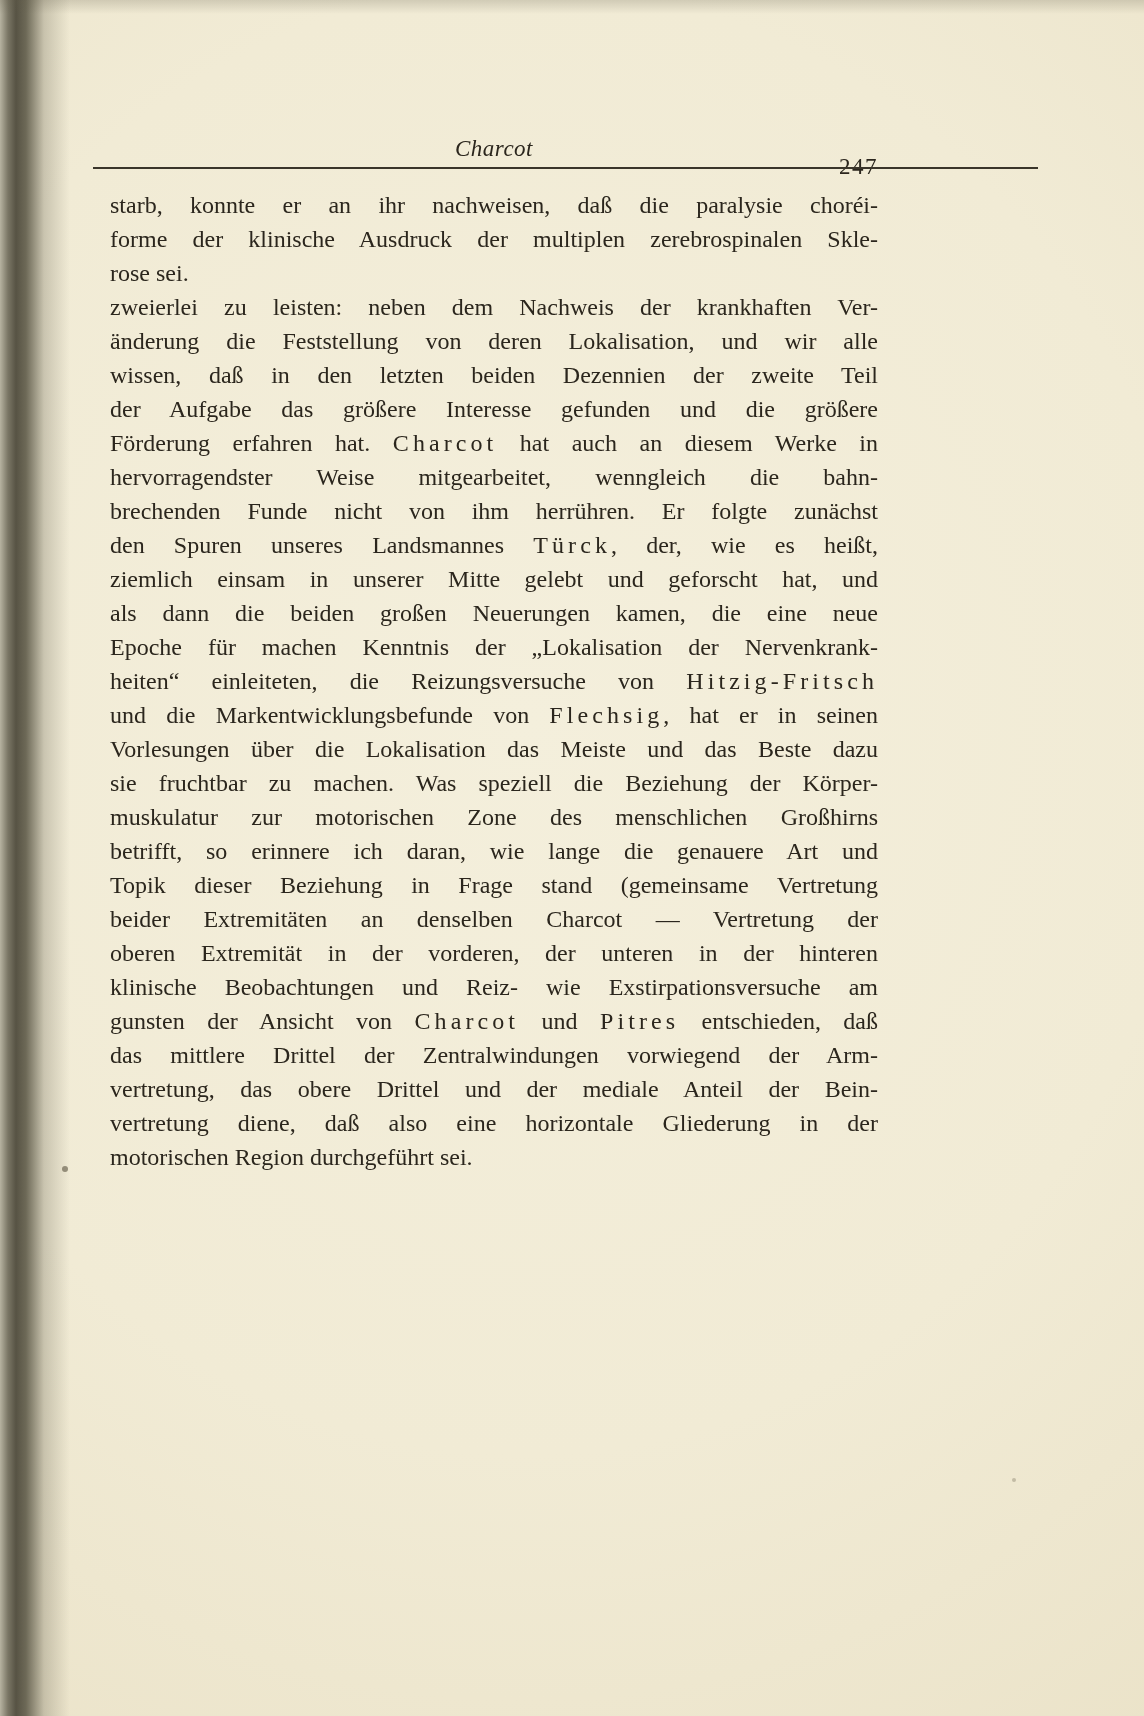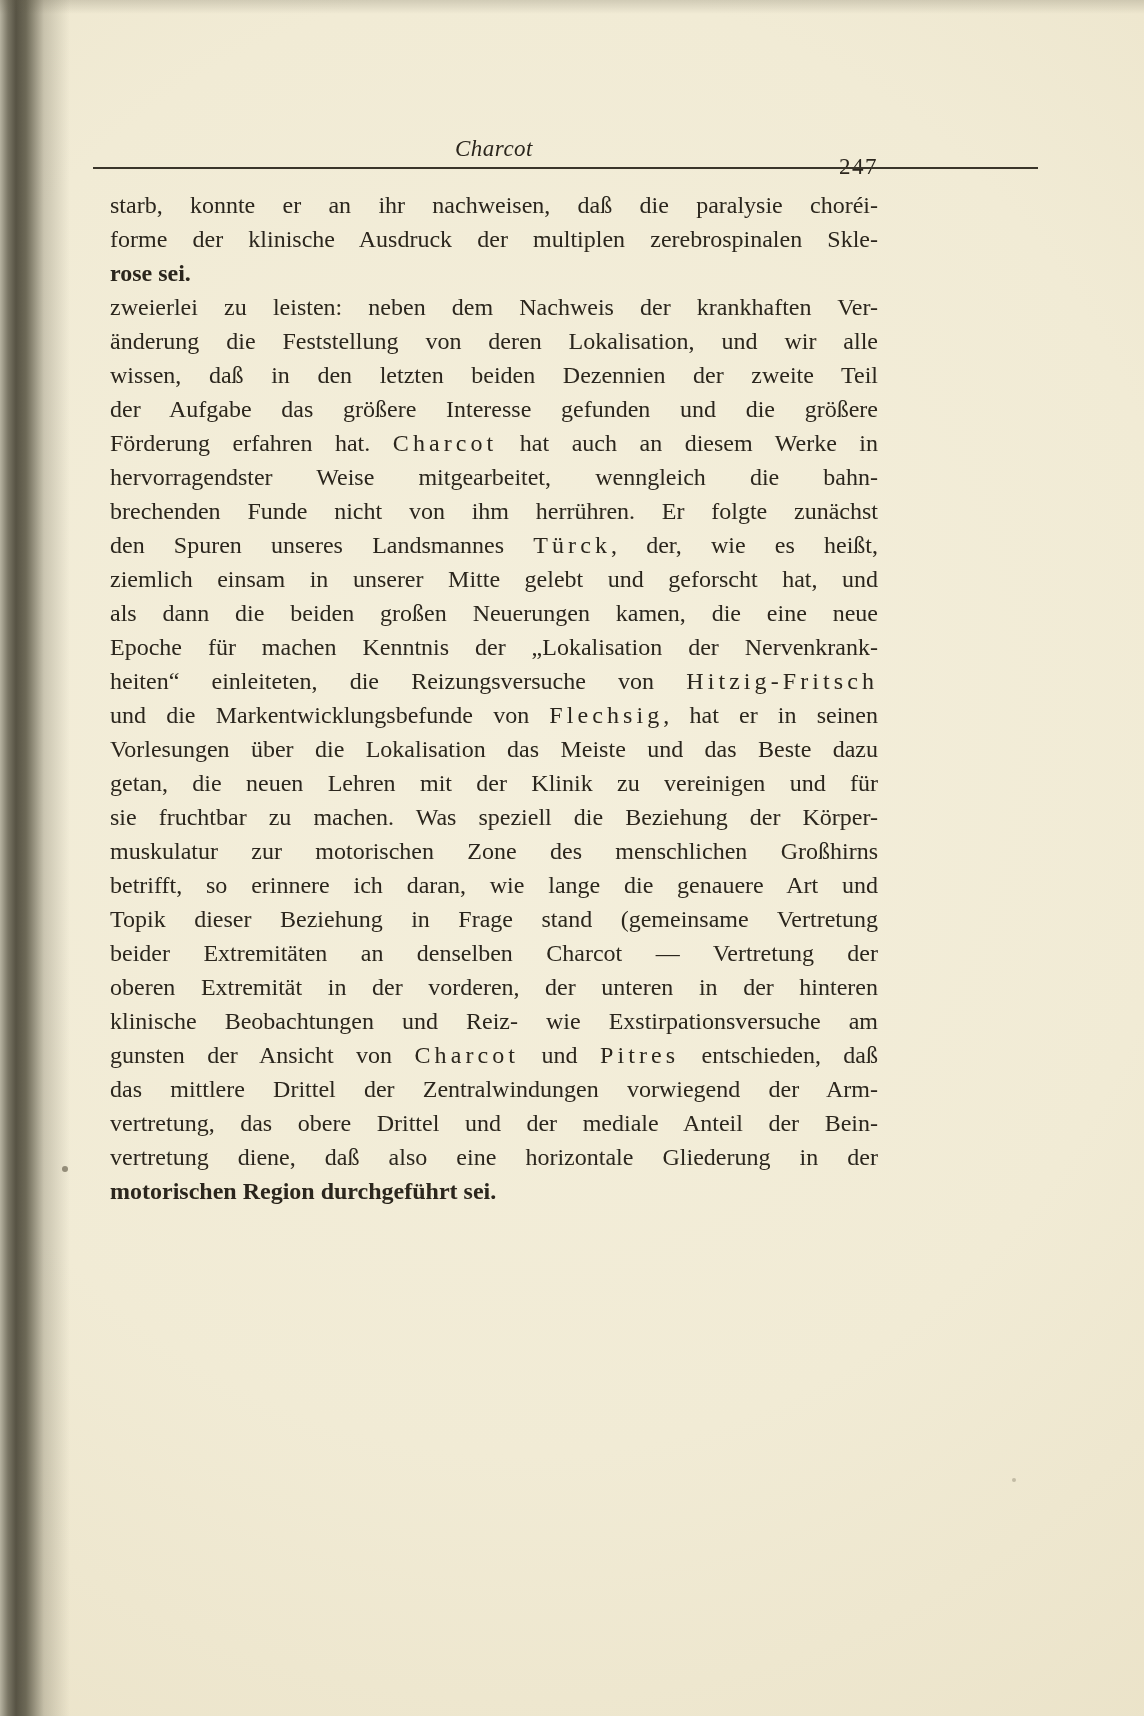--- a/index.html
+++ b/index.html
@@ -38,21 +38,21 @@
   .page-body {
     position: absolute; left: 110px; top: 188px; width: 768px;
     font-size: 24px; line-height: 34px; color: #2b261d;
   }
   .paragraph { margin: 0; }
   .line {
     text-align: justify;
     text-align-last: justify;
     height: 34px; overflow: hidden;
   }
-  .line.last { text-align-last: left; font-weight: bold; }
+  .line.last { text-align-last: left; }
   .line.indent { padding-left: 28px; }
   .seg-italic { }
   .seg-spaced { letter-spacing: 0.17em; }
   .speck { position: absolute; border-radius: 50%; background: rgba(62,54,36,0.5); }
 </style>
 </head>
 <body>
 
 <div class="page">
   <div class="binding-shadow"></div>
@@ -79,21 +79,20 @@
         <div class="line"><span class="seg">Förderung erfahren hat. </span><span class="seg-spaced">Charcot</span><span class="seg"> hat auch an diesem Werke in</span></div>
         <div class="line"><span class="seg">hervorragendster Weise mitgearbeitet, wenngleich die bahn-</span></div>
         <div class="line"><span class="seg">brechenden Funde nicht von ihm herrühren. Er folgte zunächst</span></div>
         <div class="line"><span class="seg">den Spuren unseres Landsmannes </span><span class="seg-spaced">Türck</span><span class="seg">, der, wie es heißt,</span></div>
         <div class="line"><span class="seg">ziemlich einsam in unserer Mitte gelebt und geforscht hat, und</span></div>
         <div class="line"><span class="seg">als dann die beiden großen Neuerungen kamen, die eine neue</span></div>
         <div class="line"><span class="seg">Epoche für machen Kenntnis der „Lokalisation der Nervenkrank-</span></div>
         <div class="line"><span class="seg">heiten“ einleiteten, die Reizungsversuche von </span><span class="seg-spaced">Hitzig-Fritsch</span></div>
         <div class="line"><span class="seg">und die Markentwicklungsbefunde von </span><span class="seg-spaced">Flechsig</span><span class="seg">, hat er in seinen</span></div>
         <div class="line"><span class="seg">Vorlesungen über die Lokalisation das Meiste und das Beste dazu</span></div>
-        <div class="line"><span class="seg">getan, die neuen Lehren mit der Klinik zu vereinigen und für</span></div>
         <div class="line"><span class="seg">sie fruchtbar zu machen. Was speziell die Beziehung der Körper-</span></div>
         <div class="line"><span class="seg">muskulatur zur motorischen Zone des menschlichen Großhirns</span></div>
         <div class="line"><span class="seg">betrifft, so erinnere ich daran, wie lange die genauere Art und</span></div>
         <div class="line"><span class="seg">Topik dieser Beziehung in Frage stand (gemeinsame Vertretung</span></div>
         <div class="line"><span class="seg">beider Extremitäten an denselben Charcot — Vertretung der</span></div>
         <div class="line"><span class="seg">oberen Extremität in der vorderen, der unteren in der hinteren</span></div>
         <div class="line"><span class="seg">klinische Beobachtungen und Reiz- wie Exstirpationsversuche am</span></div>
         <div class="line"><span class="seg">gunsten der Ansicht von </span><span class="seg-spaced">Charcot</span><span class="seg"> und </span><span class="seg-spaced">Pitres</span><span class="seg"> entschieden, daß</span></div>
         <div class="line"><span class="seg">das mittlere Drittel der Zentralwindungen vorwiegend der Arm-</span></div>
         <div class="line"><span class="seg">vertretung, das obere Drittel und der mediale Anteil der Bein-</span></div>

